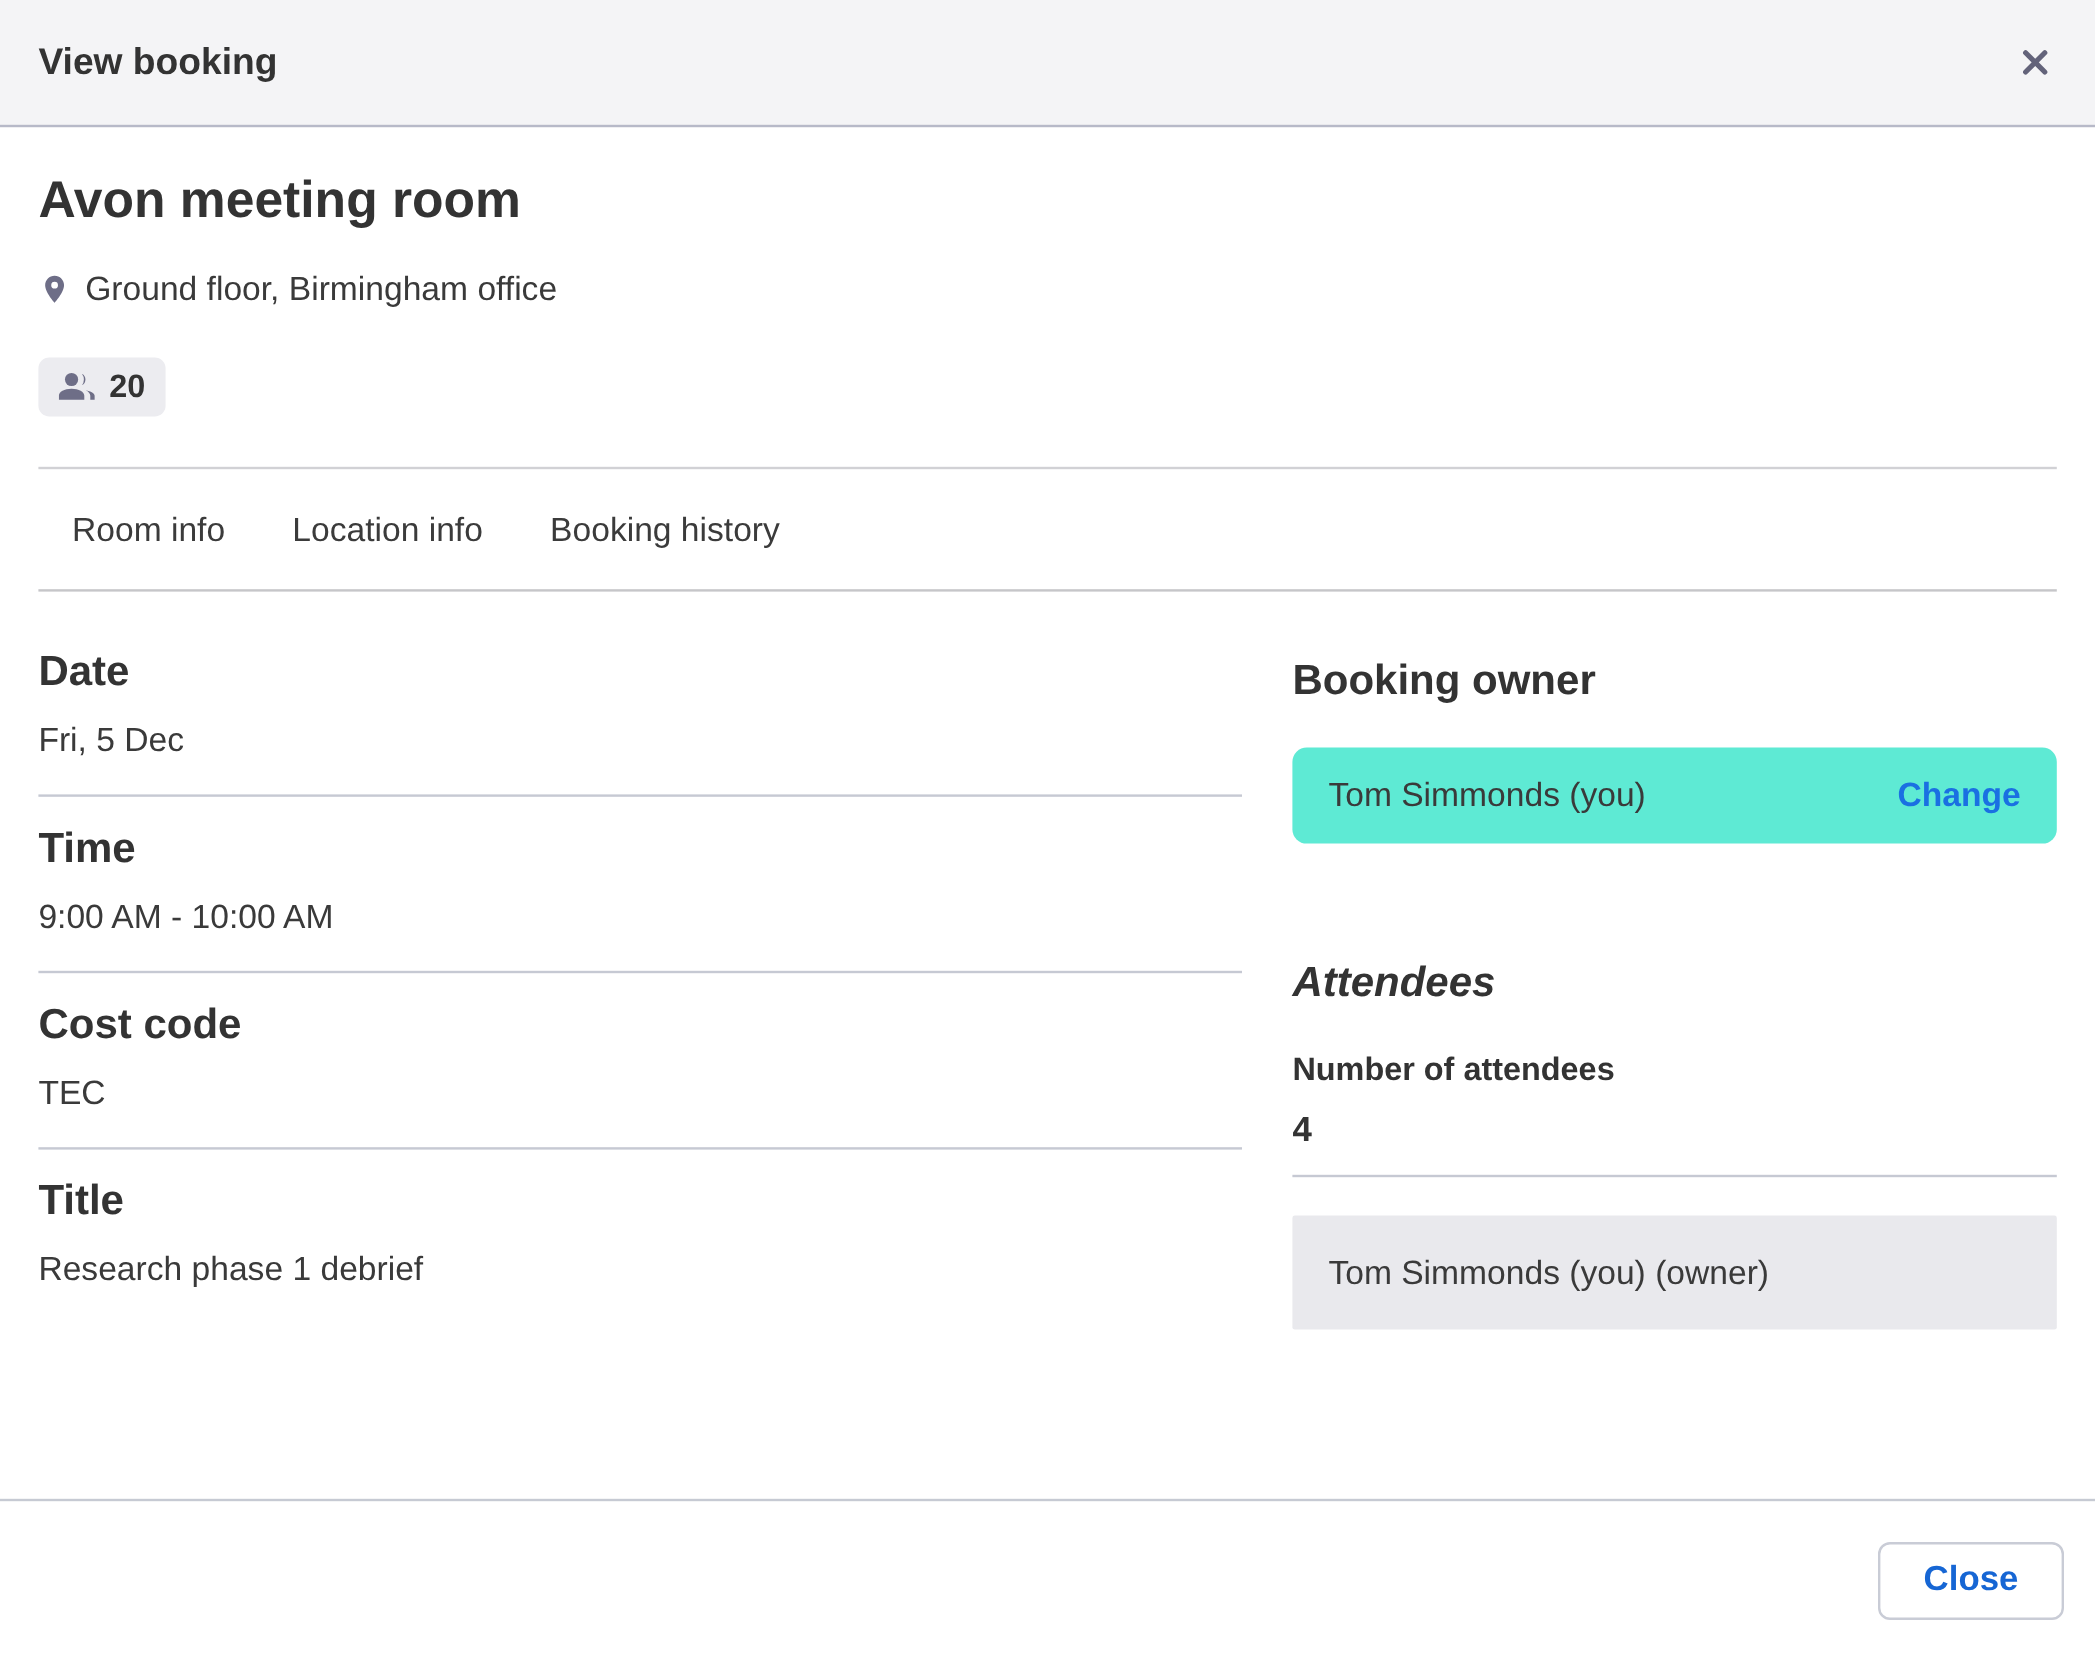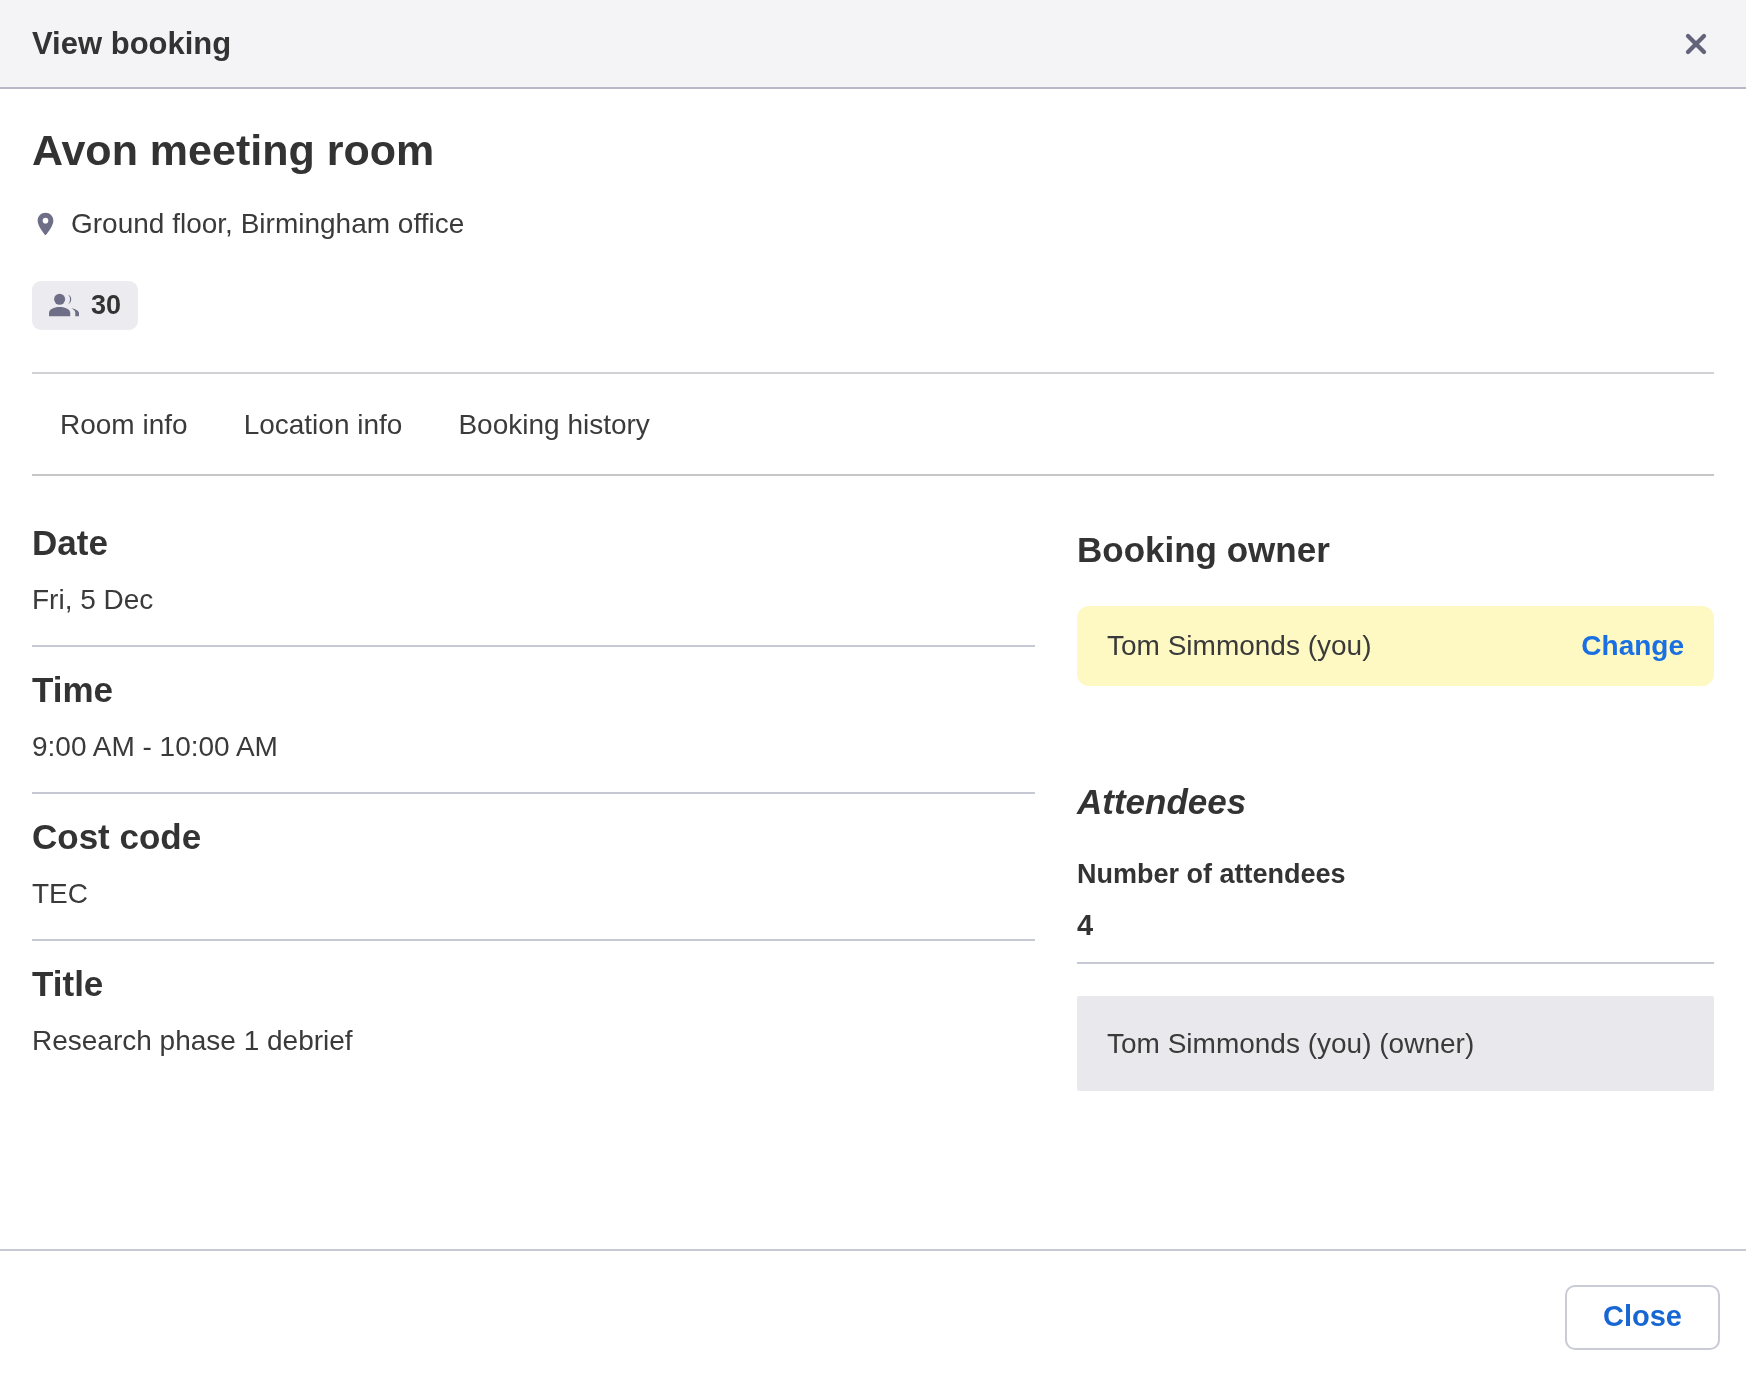--- a/index.html
+++ b/index.html
@@ -8,21 +8,21 @@
     width: 1746px;
     min-height: 1378px;
     font-family: "Liberation Sans", sans-serif;
     color: #333333;
     display: flex;
     flex-direction: column;
   }
 
   
   .modal-header {
-    height: 89px;
+    height: 106px;
     background: #f4f4f6;
     border-bottom: 2px solid #b7b9c8;
     display: flex;
     align-items: center;
     justify-content: space-between;
     padding: 0 28px 0 32px;
     flex: 0 0 auto;
   }
   .modal-header .dlg-title {
     font-size: 31px;
@@ -110,21 +110,21 @@
     margin-top: 30px;
     font-size: 35px;
     line-height: 40px;
     font-weight: 700;
     color: #333333;
   }
   .section-heading.attendees { margin-top: 96px; font-style: italic; }
 
   .owner-chip {
     margin-top: 36px;
-    background: #fef9c3;
+    background: #5eead4;
     border-radius: 12px;
     height: 80px;
     display: flex;
     align-items: center;
     justify-content: space-between;
     padding: 0 30px;
   }
   .owner-name { font-size: 28px; color: #3a3a3a; }
   .change-link {
     background: none;
@@ -201,21 +201,21 @@
   <div>
     <div class="capacity-badge">
       <span style="display:flex;">
         <svg viewBox="0 0 24 20" width="30" height="25" fill="#6e6e87" aria-hidden="true">
           <circle cx="8.5" cy="5" r="4.4"></circle>
           <path d="M8.5 11.2c-4.8 0-8.5 2.1-8.5 4.7v2.6h17v-2.6c0-2.6-3.7-4.7-8.5-4.7z"></path>
           <path d="M15.4 1.1a4.4 4.4 0 0 1 0 7.8 6.4 6.4 0 0 0 0-7.8z"></path>
           <path d="M17.9 12.1c1.9.9 3.1 2.2 3.1 3.8v2.6h3v-2.6c0-1.7-2.6-3.1-6.1-3.8z"></path>
         </svg>
       </span>
-      <span>30</span>
+      <span>20</span>
     </div>
   </div>
 
   <nav class="tabs">
     <div class="tab">Room info</div>
     <div class="tab">Location info</div>
     <div class="tab">Booking history</div>
   </nav>
 
   <div class="main">

